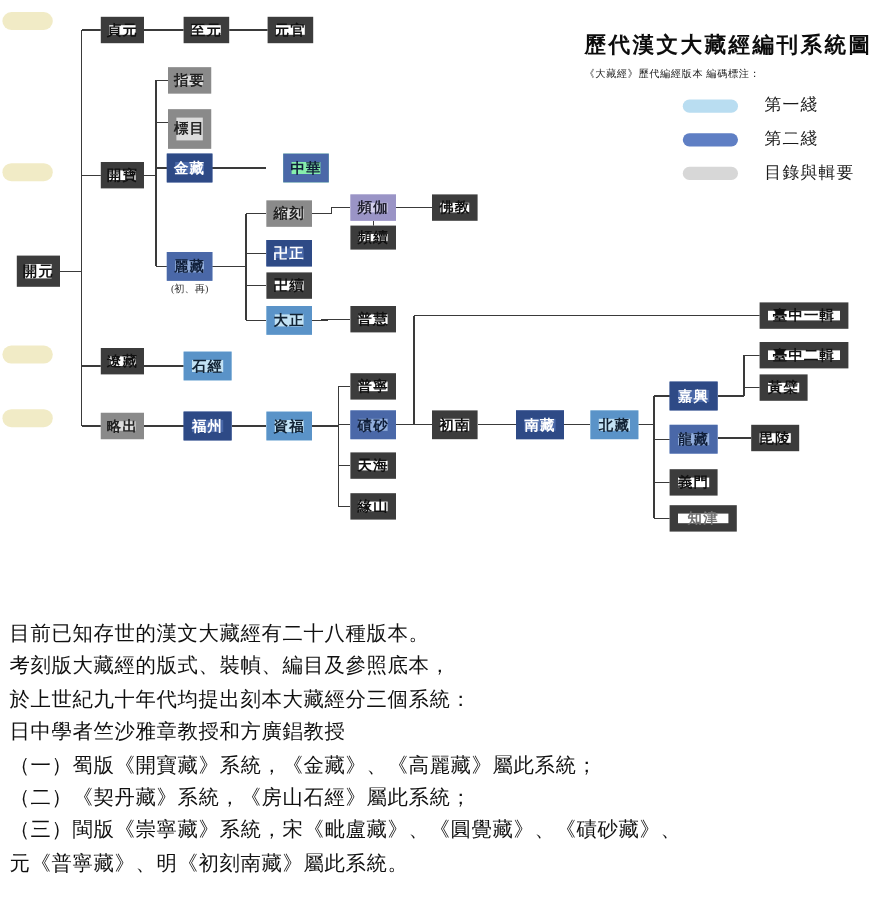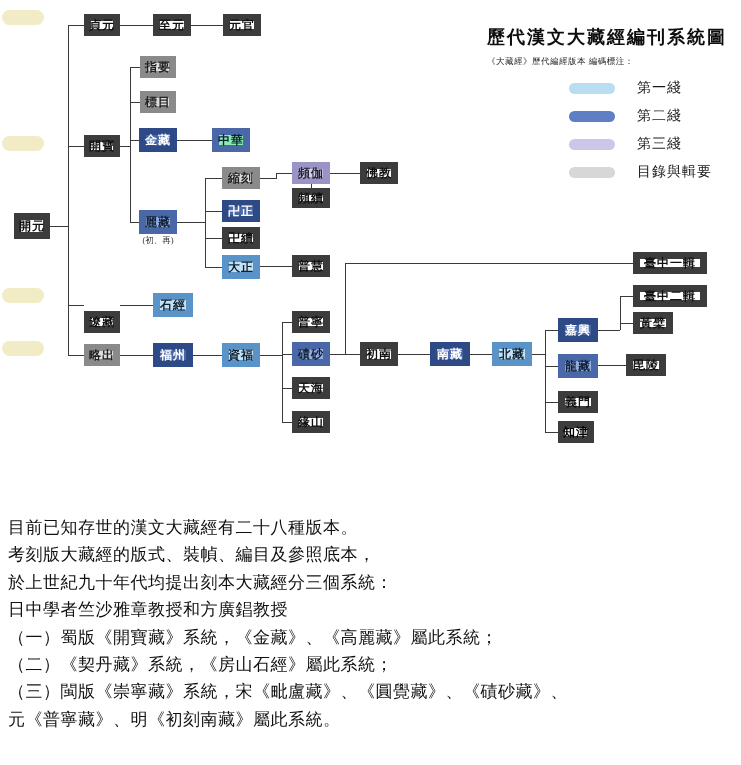--- a/index.html
+++ b/index.html
@@ -93,72 +93,68 @@
         <div class="hl-mark" style="left: 2px; top: 136px; width: 42px; height: 15px; background: rgb(239, 233, 192);"></div>
         <div class="hl-mark" style="left: 2px; top: 288px; width: 42px; height: 15px; background: rgb(239, 233, 192);"></div>
         <div class="hl-mark" style="left: 2px; top: 341px; width: 42px; height: 15px; background: rgb(239, 233, 192);"></div>
       </div>
     <div id="nodes">
         <div class="node" style="left: 14px; top: 213px; width: 36px; height: 26px; background: rgb(255, 255, 255); border-color: rgb(60, 60, 60); color: rgb(17, 17, 17);">開元</div>
         <div class="node" style="left: 84px; top: 14px; width: 36px; height: 22px; background: rgb(255, 255, 255); border-color: rgb(60, 60, 60); color: rgb(17, 17, 17);">貞元</div>
         <div class="node" style="left: 153px; top: 14px; width: 38px; height: 22px; background: rgb(255, 255, 255); border-color: rgb(60, 60, 60); color: rgb(17, 17, 17);">至元</div>
         <div class="node" style="left: 223px; top: 14px; width: 38px; height: 22px; background: rgb(255, 255, 255); border-color: rgb(60, 60, 60); color: rgb(17, 17, 17);">元官</div>
         <div class="node" style="left: 140px; top: 56px; width: 36px; height: 22px; background: rgb(220, 220, 220); border-color: rgb(138, 138, 138); color: rgb(34, 34, 34);">指要</div>
-        <div class="node" style="left: 140px; top: 91px; width: 36px; height: 22px; background: rgb(220, 220, 220); border-color: rgb(138, 138, 138); color: rgb(34, 34, 34);">標目</div>
+        <div class="node" style="left: 140px; top: 91px; width: 36px; height: 33px; background: rgb(220, 220, 220); border-color: rgb(138, 138, 138); color: rgb(34, 34, 34);">標目</div>
         <div class="node" style="left: 84px; top: 135px; width: 36px; height: 22px; background: rgb(255, 255, 255); border-color: rgb(60, 60, 60); color: rgb(17, 17, 17); text-align: center;">開寶</div>
         <div class="node" style="left: 139px; top: 128px; width: 38px; height: 24px; background: rgb(74, 104, 168); border-color: rgb(46, 74, 134); color: rgb(255, 255, 255);">金藏</div>
-        <div class="node" style="left: 212px; top: 128px; width: 38px; height: 24px; background: #86efac; border-color: rgb(74, 104, 168); color: rgb(16, 31, 58);">中華</div>
+        <div class="node" style="left: 236px; top: 128px; width: 38px; height: 24px; background: #86efac; border-color: rgb(74, 104, 168); color: rgb(16, 31, 58);">中華</div>
         <div class="node" style="left: 222px; top: 167px; width: 38px; height: 22px; background: rgb(220, 220, 220); border-color: rgb(138, 138, 138); color: rgb(34, 34, 34);">縮刻</div>
         <div class="node" style="left: 292px; top: 162px; width: 38px; height: 22px; background: rgb(211, 207, 235); border-color: rgb(154, 148, 198); color: rgb(34, 34, 51);">頻伽</div>
         <div class="node" style="left: 360px; top: 162px; width: 38px; height: 22px; background: rgb(255, 255, 255); border-color: rgb(60, 60, 60); color: rgb(17, 17, 17);">佛教</div>
         <div class="node" style="left: 292px; top: 188px; width: 38px; height: 20px; background: rgb(255, 255, 255); border-color: rgb(60, 60, 60); color: rgb(17, 17, 17);">頻續</div>
         <div class="node" style="left: 139px; top: 210px; width: 38px; height: 24px; background: rgb(146, 174, 221); border-color: rgb(74, 104, 168); color: rgb(16, 31, 58);">麗藏</div>
         <div class="node-sub" style="left: 139px; top: 235px; width: 38px;">(初、再)</div>
         <div class="node" style="left: 222px; top: 200px; width: 38px; height: 22px; background: rgb(74, 104, 168); border-color: rgb(46, 74, 134); color: rgb(255, 255, 255);">卍正</div>
         <div class="node" style="left: 222px; top: 227px; width: 38px; height: 22px; background: rgb(255, 255, 255); border-color: rgb(60, 60, 60); color: rgb(17, 17, 17);">卍續</div>
         <div class="node" style="left: 222px; top: 255px; width: 38px; height: 24px; background: rgb(194, 226, 244); border-color: rgb(90, 147, 200); color: rgb(17, 34, 51);">大正</div>
         <div class="node" style="left: 292px; top: 255px; width: 38px; height: 22px; background: rgb(255, 255, 255); border-color: rgb(60, 60, 60); color: rgb(17, 17, 17);">普慧</div>
-        <div class="node" style="left: 84px; top: 311px; width: 36px; height: 22px; background: rgb(255, 255, 255); border-color: rgb(60, 60, 60); color: rgb(17, 17, 17);">遼藏</div>
+        <div class="node" style="left: 84px; top: 290px; width: 36px; height: 22px; background: rgb(255, 255, 255); border-color: rgb(60, 60, 60); color: rgb(17, 17, 17);">遼藏</div>
         <div class="node" style="left: 153px; top: 293px; width: 40px; height: 24px; background: rgb(194, 226, 244); border-color: rgb(90, 147, 200); color: rgb(17, 34, 51);">石經</div>
         <div class="node" style="left: 84px; top: 344px; width: 36px; height: 22px; background: rgb(220, 220, 220); border-color: rgb(138, 138, 138); color: rgb(34, 34, 34);">略出</div>
         <div class="node" style="left: 153px; top: 343px; width: 40px; height: 24px; background: rgb(74, 104, 168); border-color: rgb(46, 74, 134); color: rgb(255, 255, 255);">福州</div>
         <div class="node" style="left: 222px; top: 343px; width: 38px; height: 24px; background: rgb(194, 226, 244); border-color: rgb(90, 147, 200); color: rgb(17, 34, 51);">資福</div>
         <div class="node" style="left: 292px; top: 311px; width: 38px; height: 22px; background: rgb(255, 255, 255); border-color: rgb(60, 60, 60); color: rgb(17, 17, 17);">普寧</div>
         <div class="node" style="left: 292px; top: 342px; width: 38px; height: 24px; background: rgb(146, 174, 221); border-color: rgb(74, 104, 168); color: rgb(16, 31, 58);">磧砂</div>
         <div class="node" style="left: 292px; top: 377px; width: 38px; height: 22px; background: rgb(255, 255, 255); border-color: rgb(60, 60, 60); color: rgb(17, 17, 17);">天海</div>
         <div class="node" style="left: 292px; top: 411px; width: 38px; height: 22px; background: rgb(255, 255, 255); border-color: rgb(60, 60, 60); color: rgb(17, 17, 17);">緣山</div>
         <div class="node" style="left: 360px; top: 342px; width: 38px; height: 24px; background: rgb(255, 255, 255); border-color: rgb(60, 60, 60); color: rgb(17, 17, 17);">初南</div>
         <div class="node" style="left: 430px; top: 342px; width: 40px; height: 24px; background: rgb(74, 104, 168); border-color: rgb(46, 74, 134); color: rgb(255, 255, 255);">南藏</div>
         <div class="node" style="left: 492px; top: 342px; width: 40px; height: 24px; background: rgb(194, 226, 244); border-color: rgb(90, 147, 200); color: rgb(17, 34, 51);">北藏</div>
         <div class="node" style="left: 558px; top: 318px; width: 40px; height: 24px; background: rgb(74, 104, 168); border-color: rgb(46, 74, 134); color: rgb(255, 255, 255);">嘉興</div>
         <div class="node" style="left: 558px; top: 354px; width: 40px; height: 24px; background: rgb(146, 174, 221); border-color: rgb(74, 104, 168); color: rgb(16, 31, 58);">龍藏</div>
         <div class="node" style="left: 558px; top: 391px; width: 40px; height: 22px; background: rgb(255, 255, 255); border-color: rgb(60, 60, 60); color: rgb(17, 17, 17);">義門</div>
-        <div class="node" style="left: 558px; top: 421px; width: 36px; height: 22px; background: rgb(255, 255, 255); border-color: rgb(60, 60, 60); color: #000000;">知津</div>
+        <div class="node" style="left: 558px; top: 421px; width: 56px; height: 22px; background: rgb(255, 255, 255); border-color: rgb(60, 60, 60); color: #737373;">知津</div>
         <div class="node" style="left: 633px; top: 252px; width: 74px; height: 22px; background: rgb(255, 255, 255); border-color: rgb(60, 60, 60); color: rgb(17, 17, 17);">臺中一輯</div>
         <div class="node" style="left: 633px; top: 285px; width: 74px; height: 22px; background: rgb(255, 255, 255); border-color: rgb(60, 60, 60); color: rgb(17, 17, 17);">臺中二輯</div>
         <div class="node" style="left: 633px; top: 312px; width: 40px; height: 22px; background: rgb(255, 255, 255); border-color: rgb(60, 60, 60); color: rgb(17, 17, 17);">黃檗</div>
         <div class="node" style="left: 626px; top: 354px; width: 40px; height: 22px; background: rgb(255, 255, 255); border-color: rgb(60, 60, 60); color: rgb(17, 17, 17);">毘陵</div>
       </div>
 
     <div class="dg-title">歷代漢文大藏經編刊系統圖</div>
 
     <div class="legend">
       <div class="legend-header">《大藏經》歷代編經版本 編碼標注：</div>
       <div id="legend-items">
           <div class="legend-row">
             <div class="legend-blob" style="background: rgb(185, 221, 241);"></div>
             <div class="legend-label">第一綫</div>
           </div>
           <div class="legend-row">
             <div class="legend-blob" style="background: rgb(95, 127, 196);"></div>
             <div class="legend-label">第二綫</div>
-          </div>
-          <div class="legend-row">
-            <div class="legend-blob" style="background: rgb(203, 199, 233);"></div>
-            <div class="legend-label">第三綫</div>
           </div>
           <div class="legend-row">
             <div class="legend-blob" style="background: rgb(215, 215, 215);"></div>
             <div class="legend-label">目錄與輯要</div>
           </div>
         </div>
     </div>
   </div>
 
   <div class="textblock">

